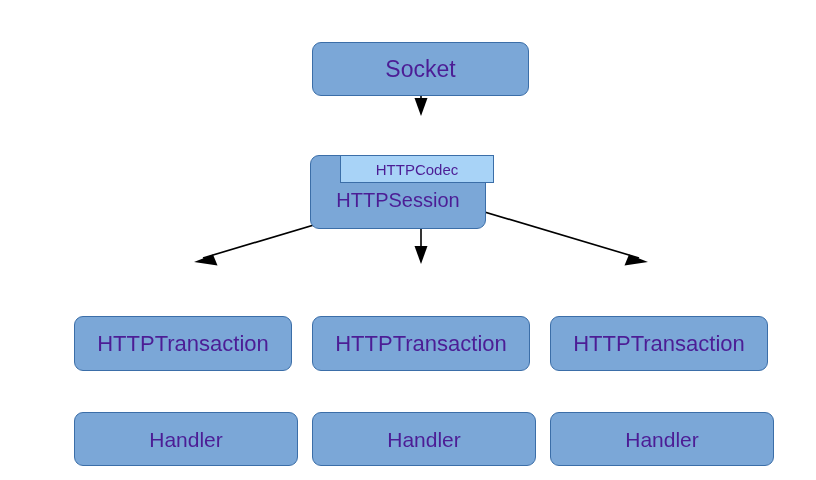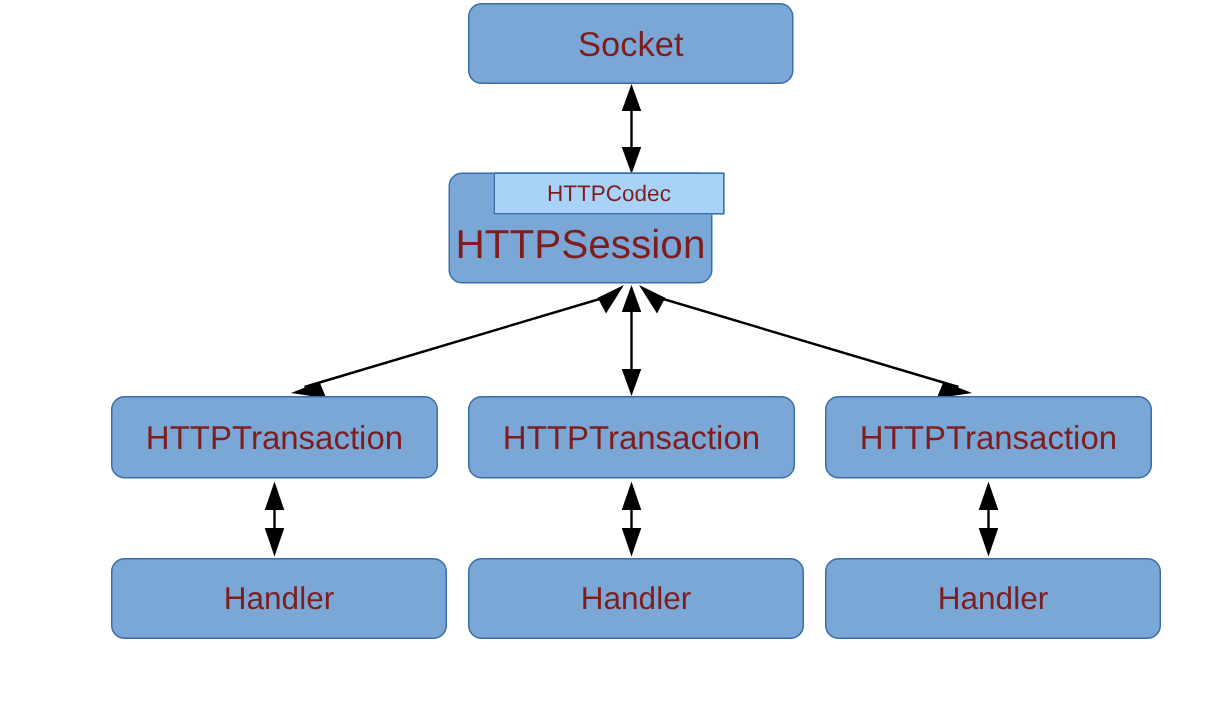--- a/index.html
+++ b/index.html
@@ -17,53 +17,54 @@
   }
   .node {
     position: absolute;
     box-sizing: border-box;
     background: #7BA7D7;
     border: 1px solid #3B6EA8;
     border-radius: 9px;
     display: flex;
     align-items: center;
     justify-content: center;
-    color: #7f1d1d;
+    color: #4c1d95;
     z-index: 2;
+    margin-top: 40px;
   }
   .node-label {
     text-align: center;
     line-height: 1;
     white-space: nowrap;
   }
   
   #node-socket {
     left: 312px;
     top: 2px;
     width: 217px;
     height: 54px;
   }
   #node-socket .node-label { font-size: 23px; }
 
   
   #node-httpsession {
-    left: 299px;
+    left: 310px;
     top: 115px;
     width: 176px;
     height: 74px;
     display: block;
     padding: 12px;
   }
   #node-httpsession-title {
     position: absolute;
     left: 0;
     right: 0;
     top: 34px;
     text-align: center;
-    font-size: 27px;
+    font-size: 20px;
     line-height: 1;
     white-space: nowrap;
   }
   
   #node-httpcodec {
     position: absolute;
     left: 29px;
     top: -1px;
     width: 154px;
     height: 28px;
@@ -73,21 +74,21 @@
     border-radius: 0;
     display: flex;
     align-items: center;
     justify-content: center;
     z-index: 3;
   }
   #node-httpcodec .node-label { font-size: 15px; }
 
   
   .node-transaction {
-    top: 264px;
+    top: 276px;
     width: 218px;
     height: 55px;
   }
   .node-transaction .node-label { font-size: 22px; }
   #node-transaction-0 { left: 74px; }
   #node-transaction-1 { left: 312px; }
   #node-transaction-2 { left: 550px; }
 
   
   .node-handler {

